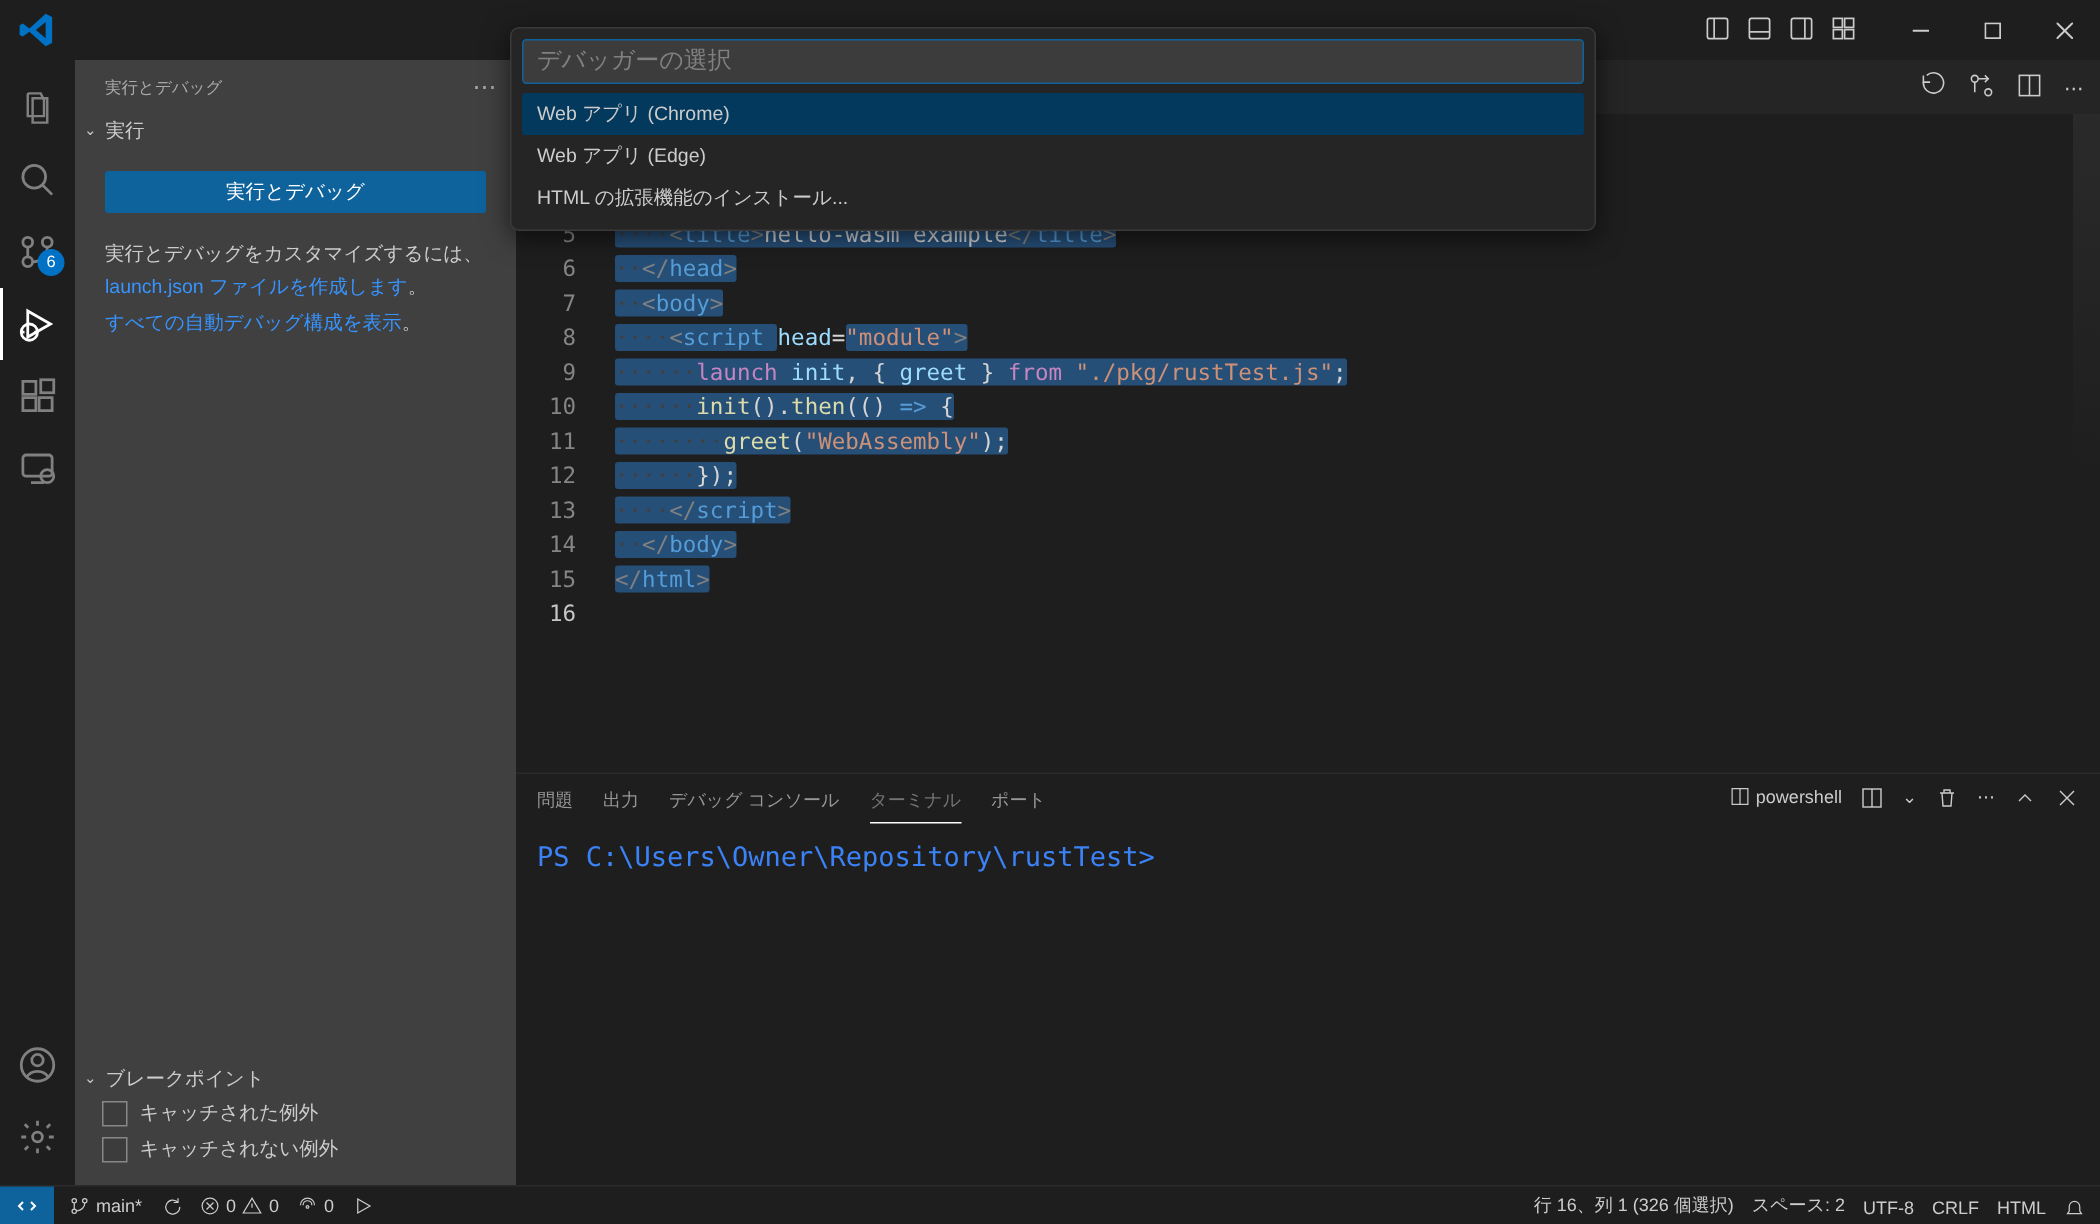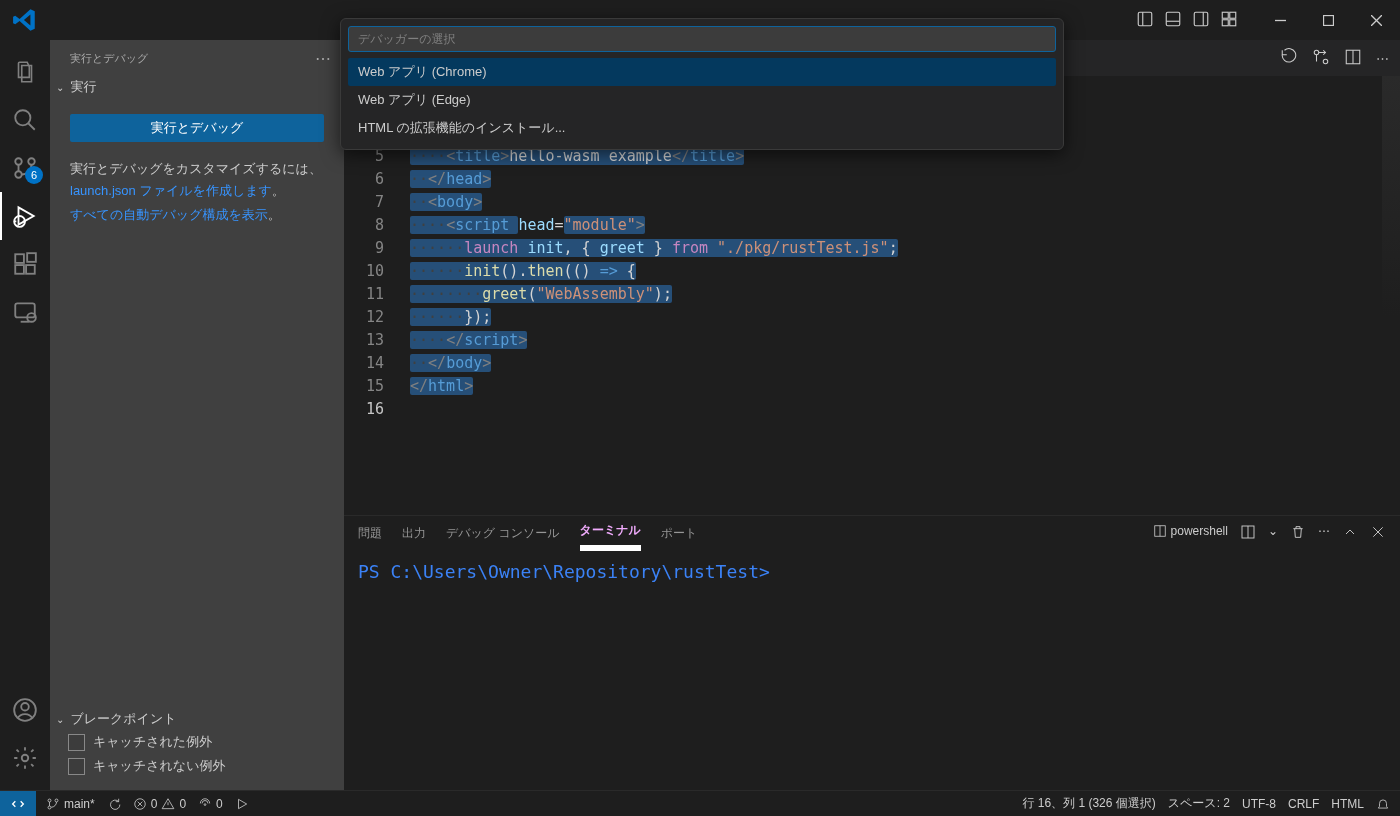--- a/index.html
+++ b/index.html
@@ -63,21 +63,21 @@
       box-shadow: 0 4px 18px rgba(0,0,0,0.6);
       z-index: 1000;
       padding: 7px;
     }
     .quick-input input {
       width: 100%;
       background: #3c3c3c;
       border: 1px solid #0e639c;
       color: #cccccc;
       padding: 5px 9px;
-      font-size: 12px;
+      font-size: 16px;
       border-radius: 3px;
       outline: none;
     }
     .quick-input input::placeholder { color: #808080; }
     .quick-input-list { margin-top: 6px; }
     .quick-input-item {
       padding: 5px 10px;
       cursor: pointer;
       border-radius: 2px;
     }
@@ -234,37 +234,37 @@
     .panel-tabs {
       height: 35px;
       display: flex;
       align-items: center;
       padding: 0 14px;
       gap: 20px;
       font-size: 12px;
       color: #969696;
     }
     .panel-tab { cursor: pointer; padding: 6px 0;}
-    .panel-tab.active { color: #f0abfc; border-bottom: 6px solid #ffffff; font-weight: bold; }
+    .panel-tab.active { color: #737373; border-bottom: 1px solid #ffffff; }
     .panel-right { margin-left: auto; display:flex; align-items:flex-start; gap:12px; color:#cccccc;}
     .panel-right svg { width:16px;height:16px;stroke:#cccccc;fill:none;stroke-width:1.4;cursor:pointer;}
     .panel-body { flex:1; padding: 10px 14px; font-family:Consolas,monospace; font-size:18px; color:#3b82f6;}
     
     .status-bar {
       height: 26px;
       background: #1e1e1e;
       border-top: 1px solid #2a2a2a;
       display: flex;
       align-items: center;
       font-size: 12px;
       color: #cccccc;
     }
     .status-remote { background:#0e639c;color:#fff;width:36px;height:26px;display:flex;align-items:center;justify-content:center;}
     .status-bar .status-left, .status-bar .status-right { display:flex; align-items:center; gap:12px; padding:0 10px;}
-    .status-bar .status-right { margin-left:auto; }
+    .status-bar .status-right { margin-left:auto;align-items:flex-end; }
     .status-item { display:flex; align-items:center; gap:4px; cursor:pointer;}
     .status-item svg { width:14px;height:14px;stroke:#cccccc;fill:none;stroke-width:1.4;}
     .minimap {
       position: absolute;
       right: 0;
       top: 0;
       width: 18px;
       height: 240px;
       background: linear-gradient(#2a2a2a, #1e1e1e);
     }

